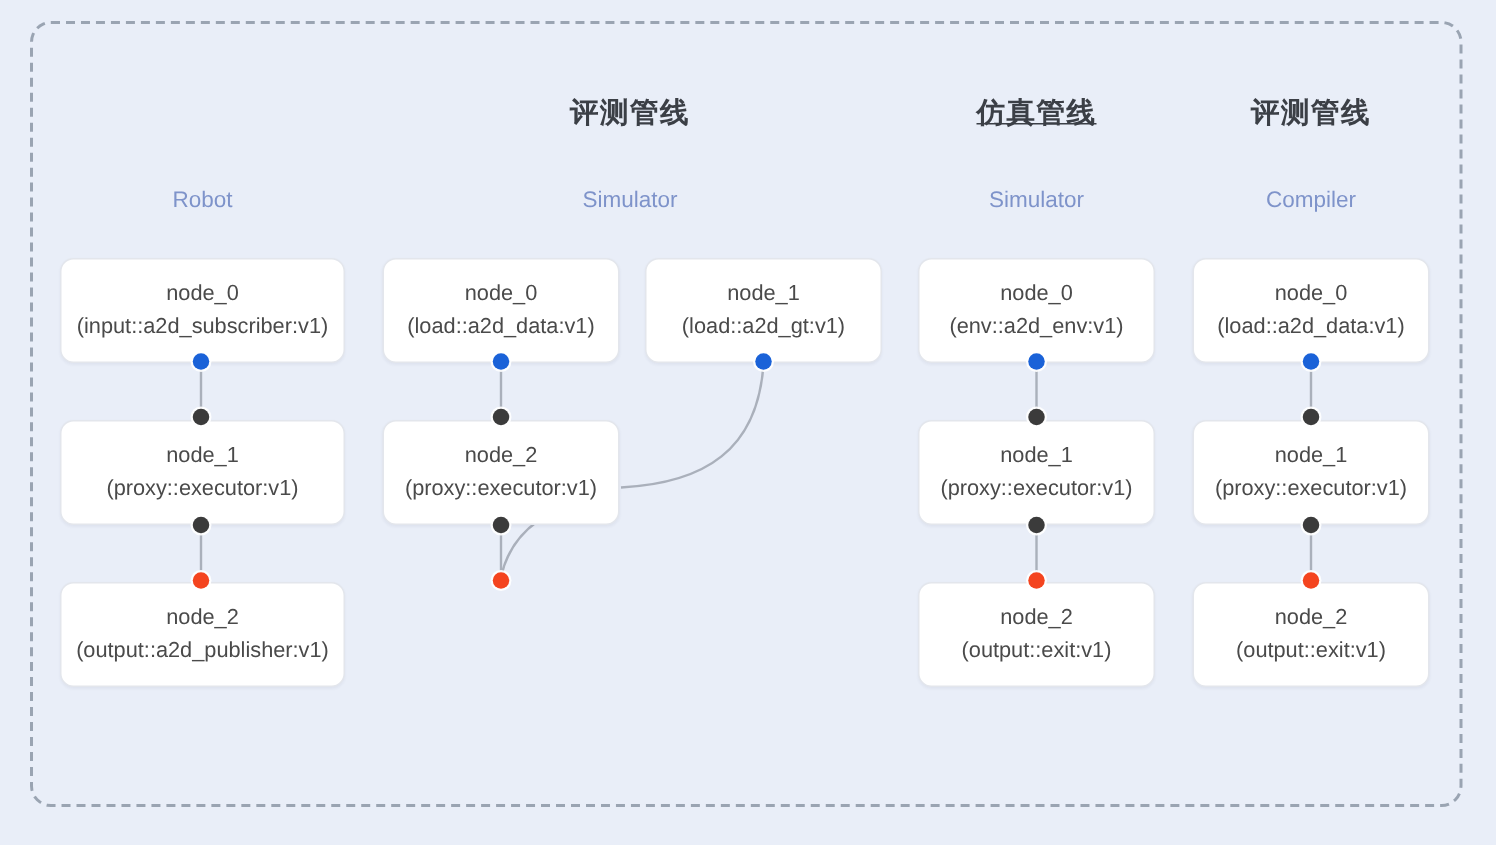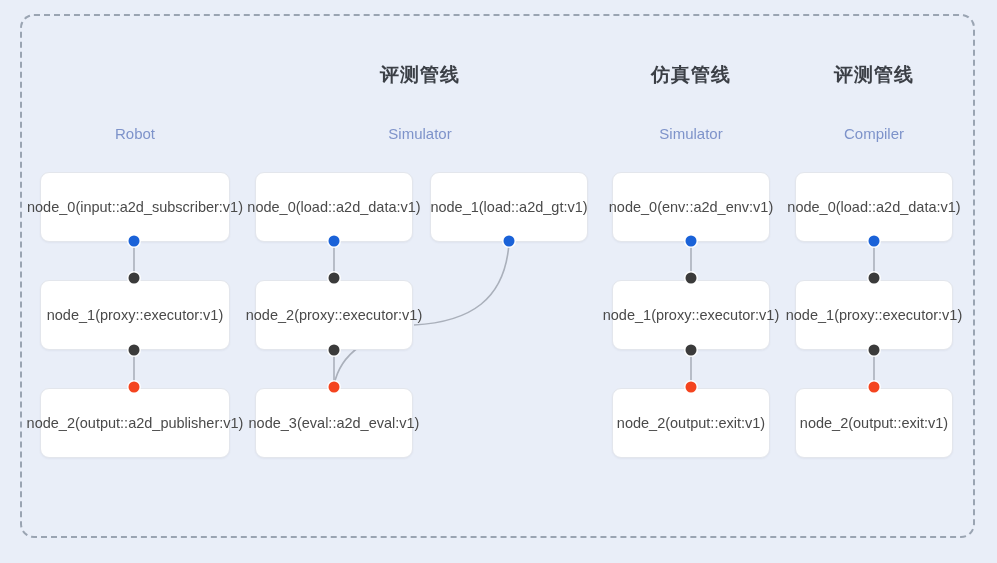--- a/index.html
+++ b/index.html
@@ -59,21 +59,21 @@
     white-space: nowrap;
   }
   .node {
     position: absolute;
     box-sizing: border-box;
     background: #ffffff;
     border: 1px solid #e3e6ec;
     border-radius: 9px;
     box-shadow: 0 1px 2px rgba(30,40,70,0.05);
     display: flex;
-    flex-direction: row;
+    flex-direction: column;
     align-items: center;
     justify-content: center;
     text-align: center;
   }
   .node-title {
     font-size: 14.5px;
     color: #4a4a4a;
     line-height: 22px;
   }
   .node-sub {
@@ -152,27 +152,23 @@
   </div>
   <div class="port" style="left:509px; top:241px; background:#1a62d8;"></div>
 
   <div class="node" style="left:255px; top:280px; width:158px; height:70px;">
     <div class="node-title">node_2</div>
     <div class="node-sub">(proxy::executor:v1)</div>
   </div>
   <div class="port" style="left:334px; top:278px; background:#3b3b3b;"></div>
   <div class="port" style="left:334px; top:350px; background:#3b3b3b;"></div>
 
-  <div class="node" style="left:255px; top:388px; width:158px; height:70px;">
-    <div class="node-title">node_3</div>
-    <div class="node-sub">(eval::a2d_eval:v1)</div>
-  </div>
   <div class="port" style="left:334px; top:387px; background:#f4441f;"></div>
 
-  <div class="col-title" style="left:612px; top:62px; width:158px;">仿真管线</div>
+  <div class="col-title" style="left:612px; top:62px; width:158px;text-decoration:underline;">仿真管线</div>
   <div class="col-sub" style="left:612px; top:125px; width:158px;">Simulator</div>
 
   <div class="node" style="left:612px; top:172px; width:158px; height:70px;">
     <div class="node-title">node_0</div>
     <div class="node-sub">(env::a2d_env:v1)</div>
   </div>
   <div class="port" style="left:691px; top:241px; background:#1a62d8;"></div>
 
   <div class="node" style="left:612px; top:280px; width:158px; height:70px;">
     <div class="node-title">node_1</div>

